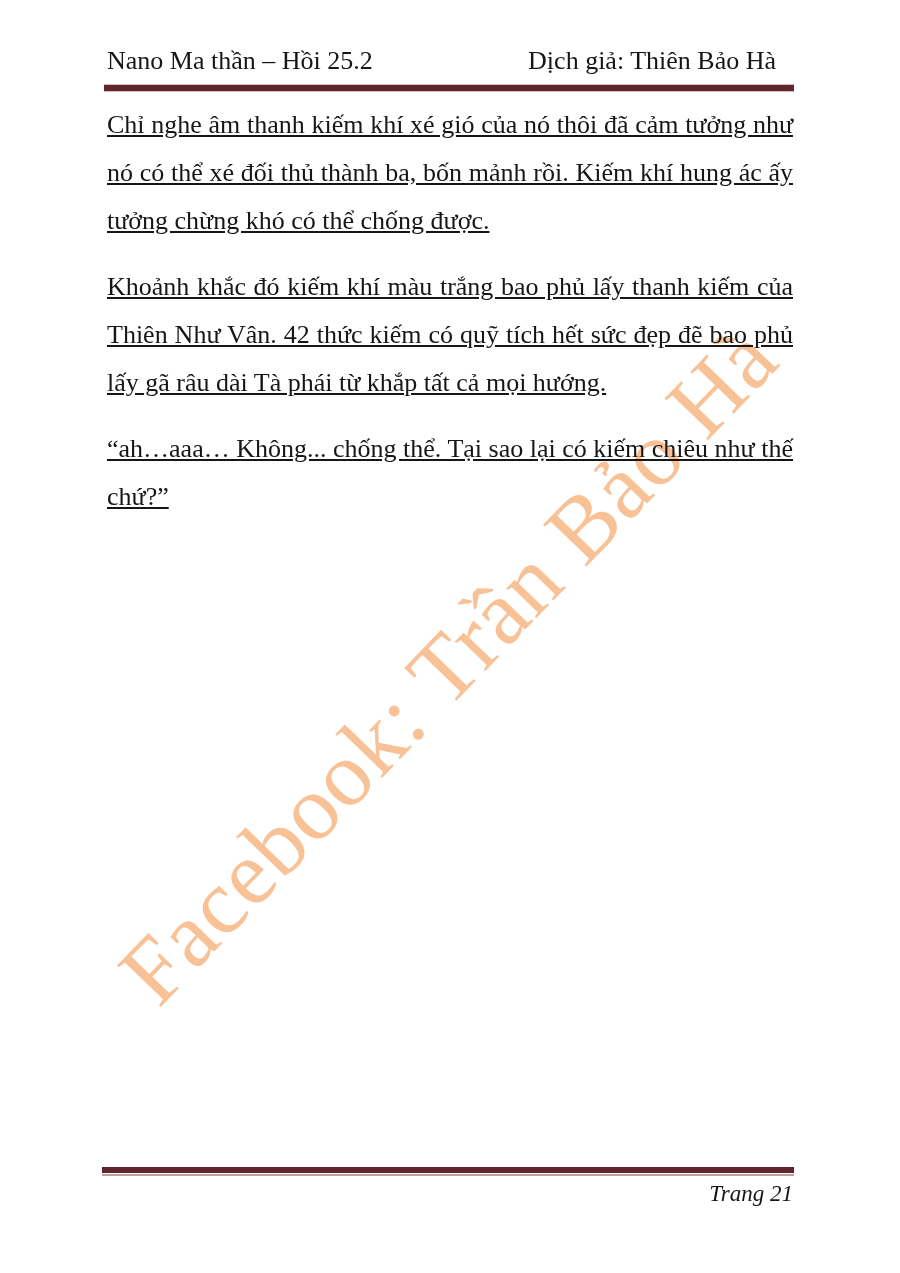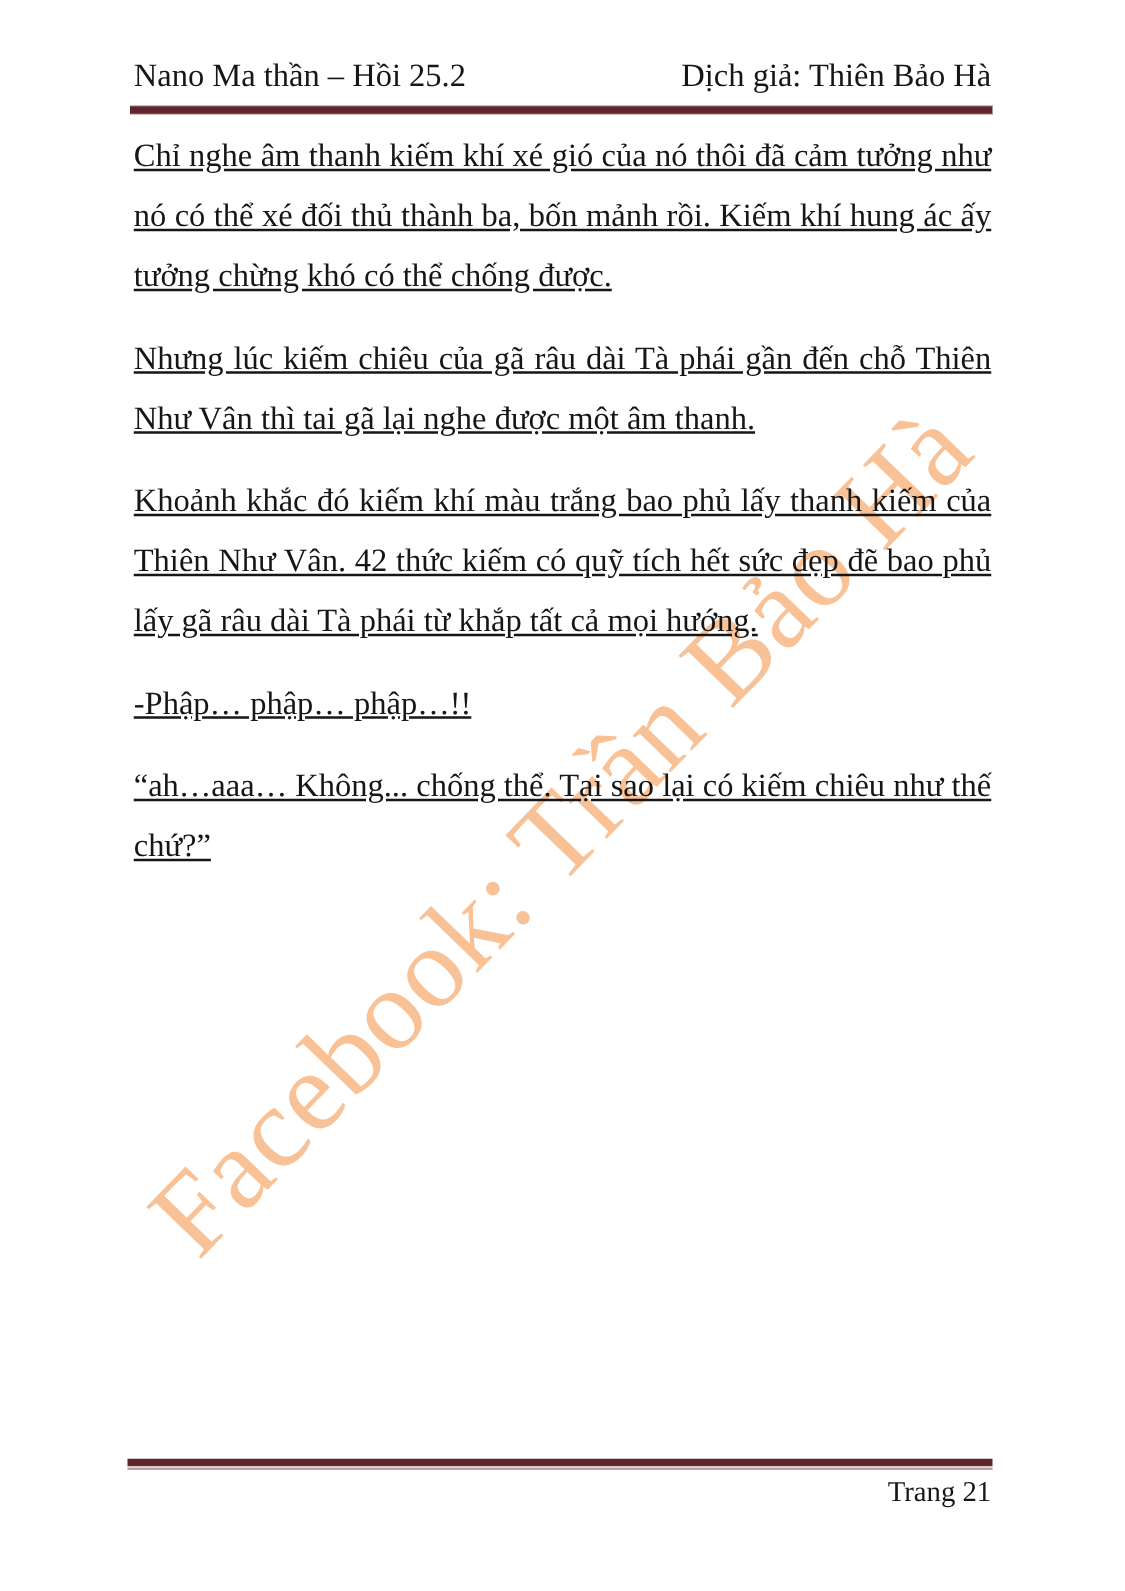--- a/index.html
+++ b/index.html
@@ -26,21 +26,21 @@
     color: #F8C196;
     white-space: nowrap;
     z-index: 0;
     letter-spacing: 1px;
     user-select: none;
   }
   .header {
     position: absolute;
     top: 46px;
     left: 107px;
-    right: 107px;
+    right: 124px;
     display: flex;
     justify-content: space-between;
     align-items: baseline;
     font-size: 26px;
     z-index: 1;
   }
   .header-rule {
     position: absolute;
     top: 84px;
     left: 104px;
@@ -80,41 +80,40 @@
     height: 2px;
     background: #C59A9B;
     margin-top: 1px;
   }
   .footer-text {
     position: absolute;
     top: 1181px;
     right: 107px;
     font-size: 23px;
     z-index: 1;
+    font-style: italic;
   }
 </style>
 </head>
 <body>
 
 <div class="page">
 
   <div class="watermark">Facebook: Trần Bảo Hà</div>
 
   <div class="header">
     <span>Nano Ma thần – Hồi 25.2</span>
     <span>Dịch giả: Thiên Bảo Hà</span>
   </div>
 
   <div class="header-rule"></div>
 
   <div class="content">
     <p>Chỉ nghe âm thanh kiếm khí xé gió của nó thôi đã cảm tưởng như nó có thể xé đối thủ thành ba, bốn mảnh rồi. Kiếm khí hung ác ấy tưởng chừng khó có thể chống được.</p>
-    <p>Nhưng lúc kiếm chiêu của gã râu dài Tà phái gần đến chỗ Thiên Như Vân thì tai gã lại nghe được một âm thanh.</p>
     <p>Khoảnh khắc đó kiếm khí màu trắng bao phủ lấy thanh kiếm của Thiên Như Vân. 42 thức kiếm có quỹ tích hết sức đẹp đẽ bao phủ lấy gã râu dài Tà phái từ khắp tất cả mọi hướng.</p>
-    <p>-Phập… phập… phập…!!</p>
     <p>“ah…aaa… Không... chống thể. Tại sao lại có kiếm chiêu như thế chứ?”</p>
   </div>
 
   <div class="footer-rule">
     <div class="thick"></div>
     <div class="thin"></div>
   </div>
 
   <div class="footer-text">Trang 21</div>
 

